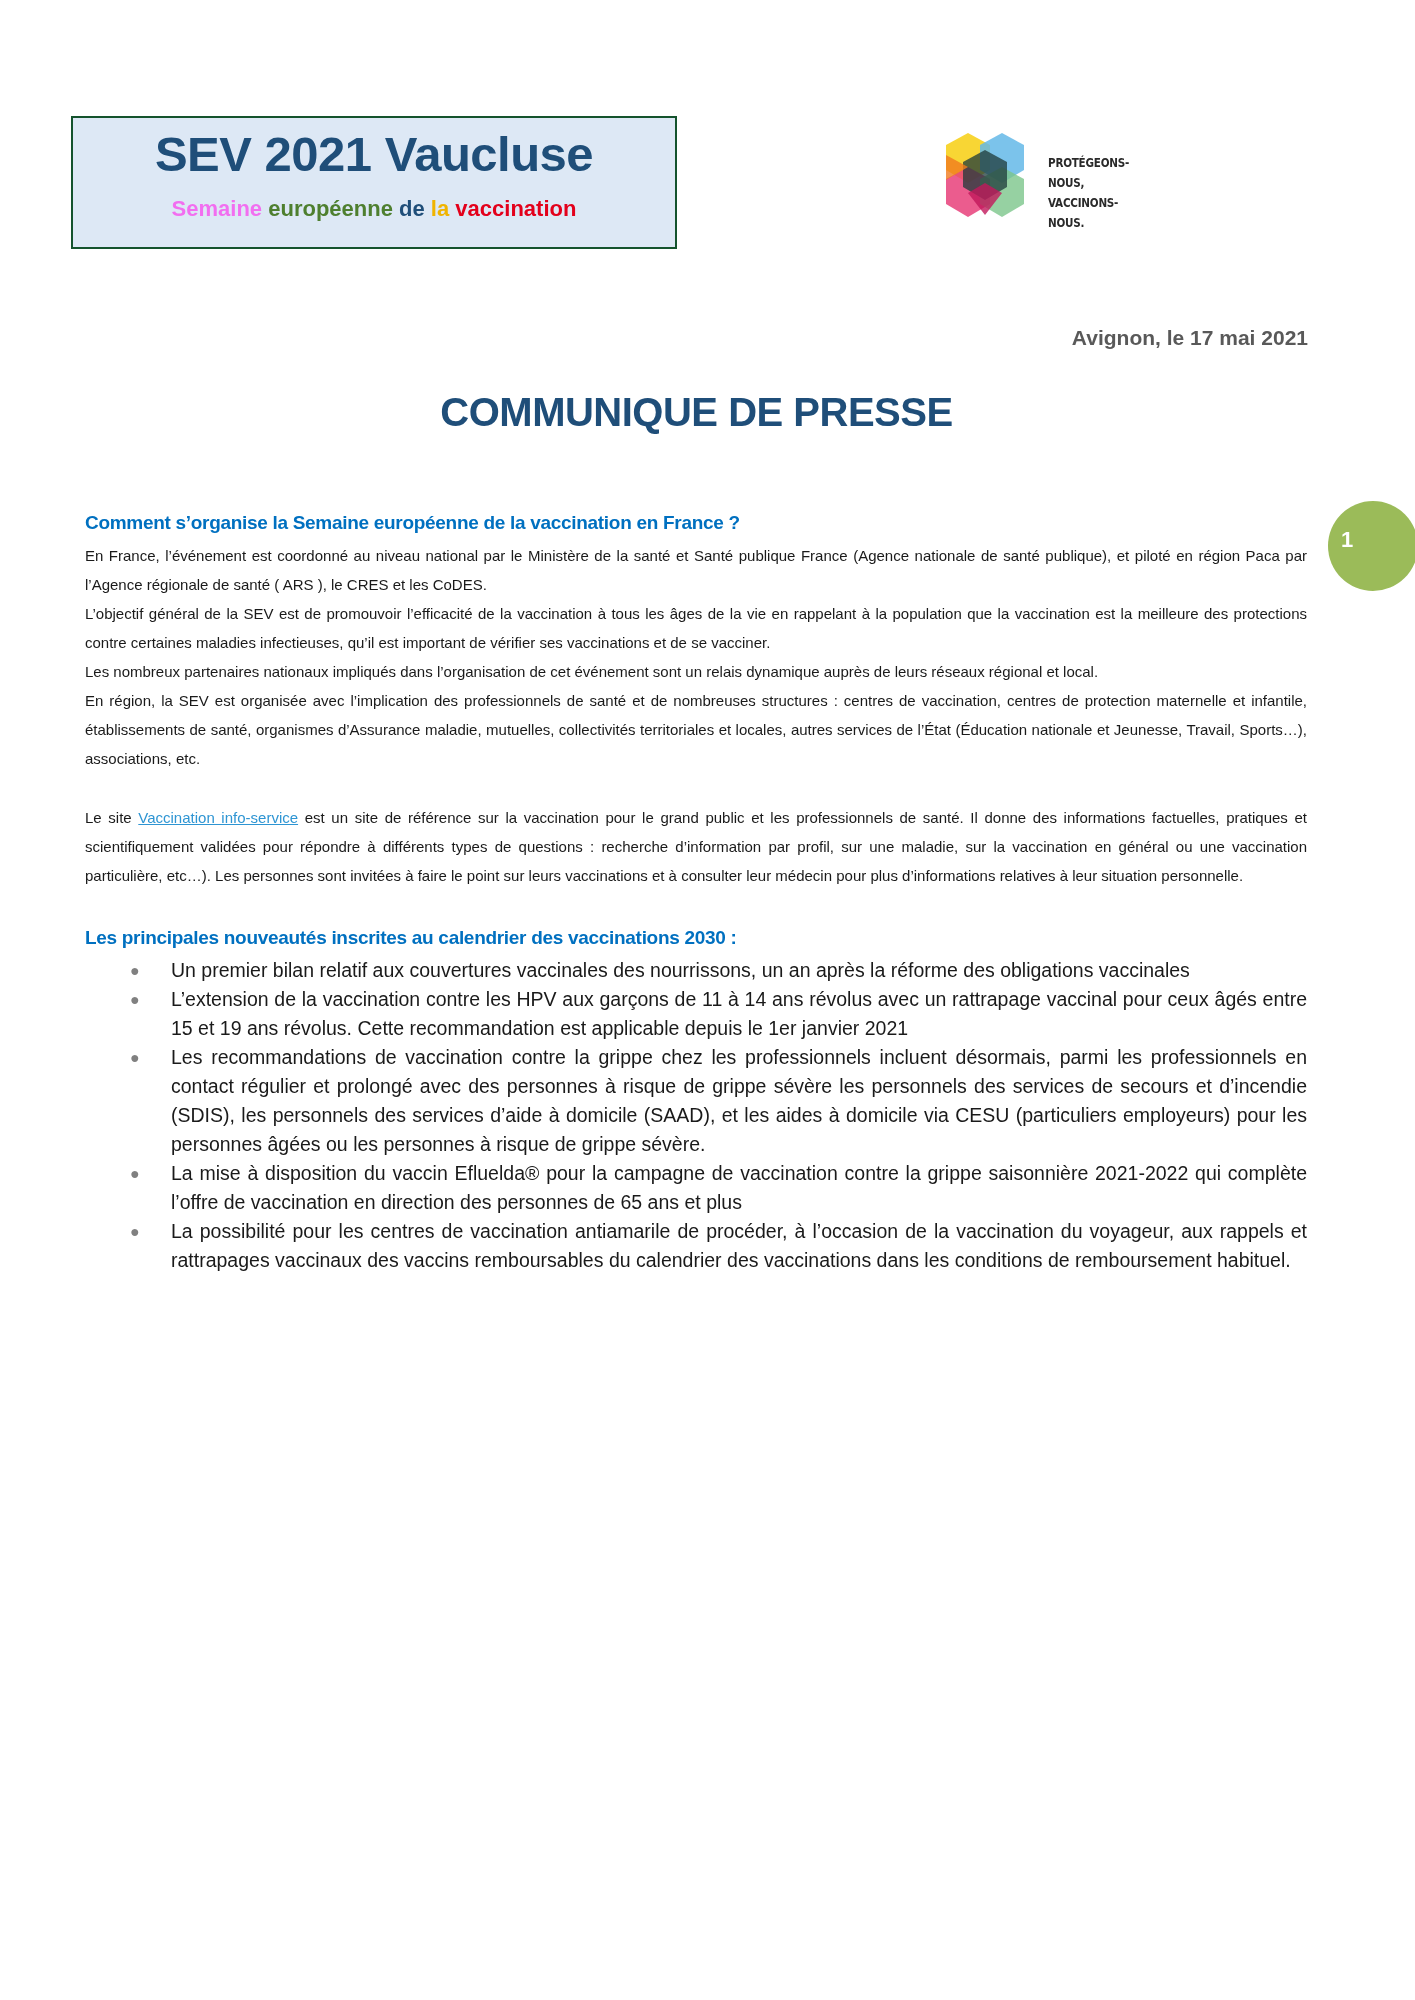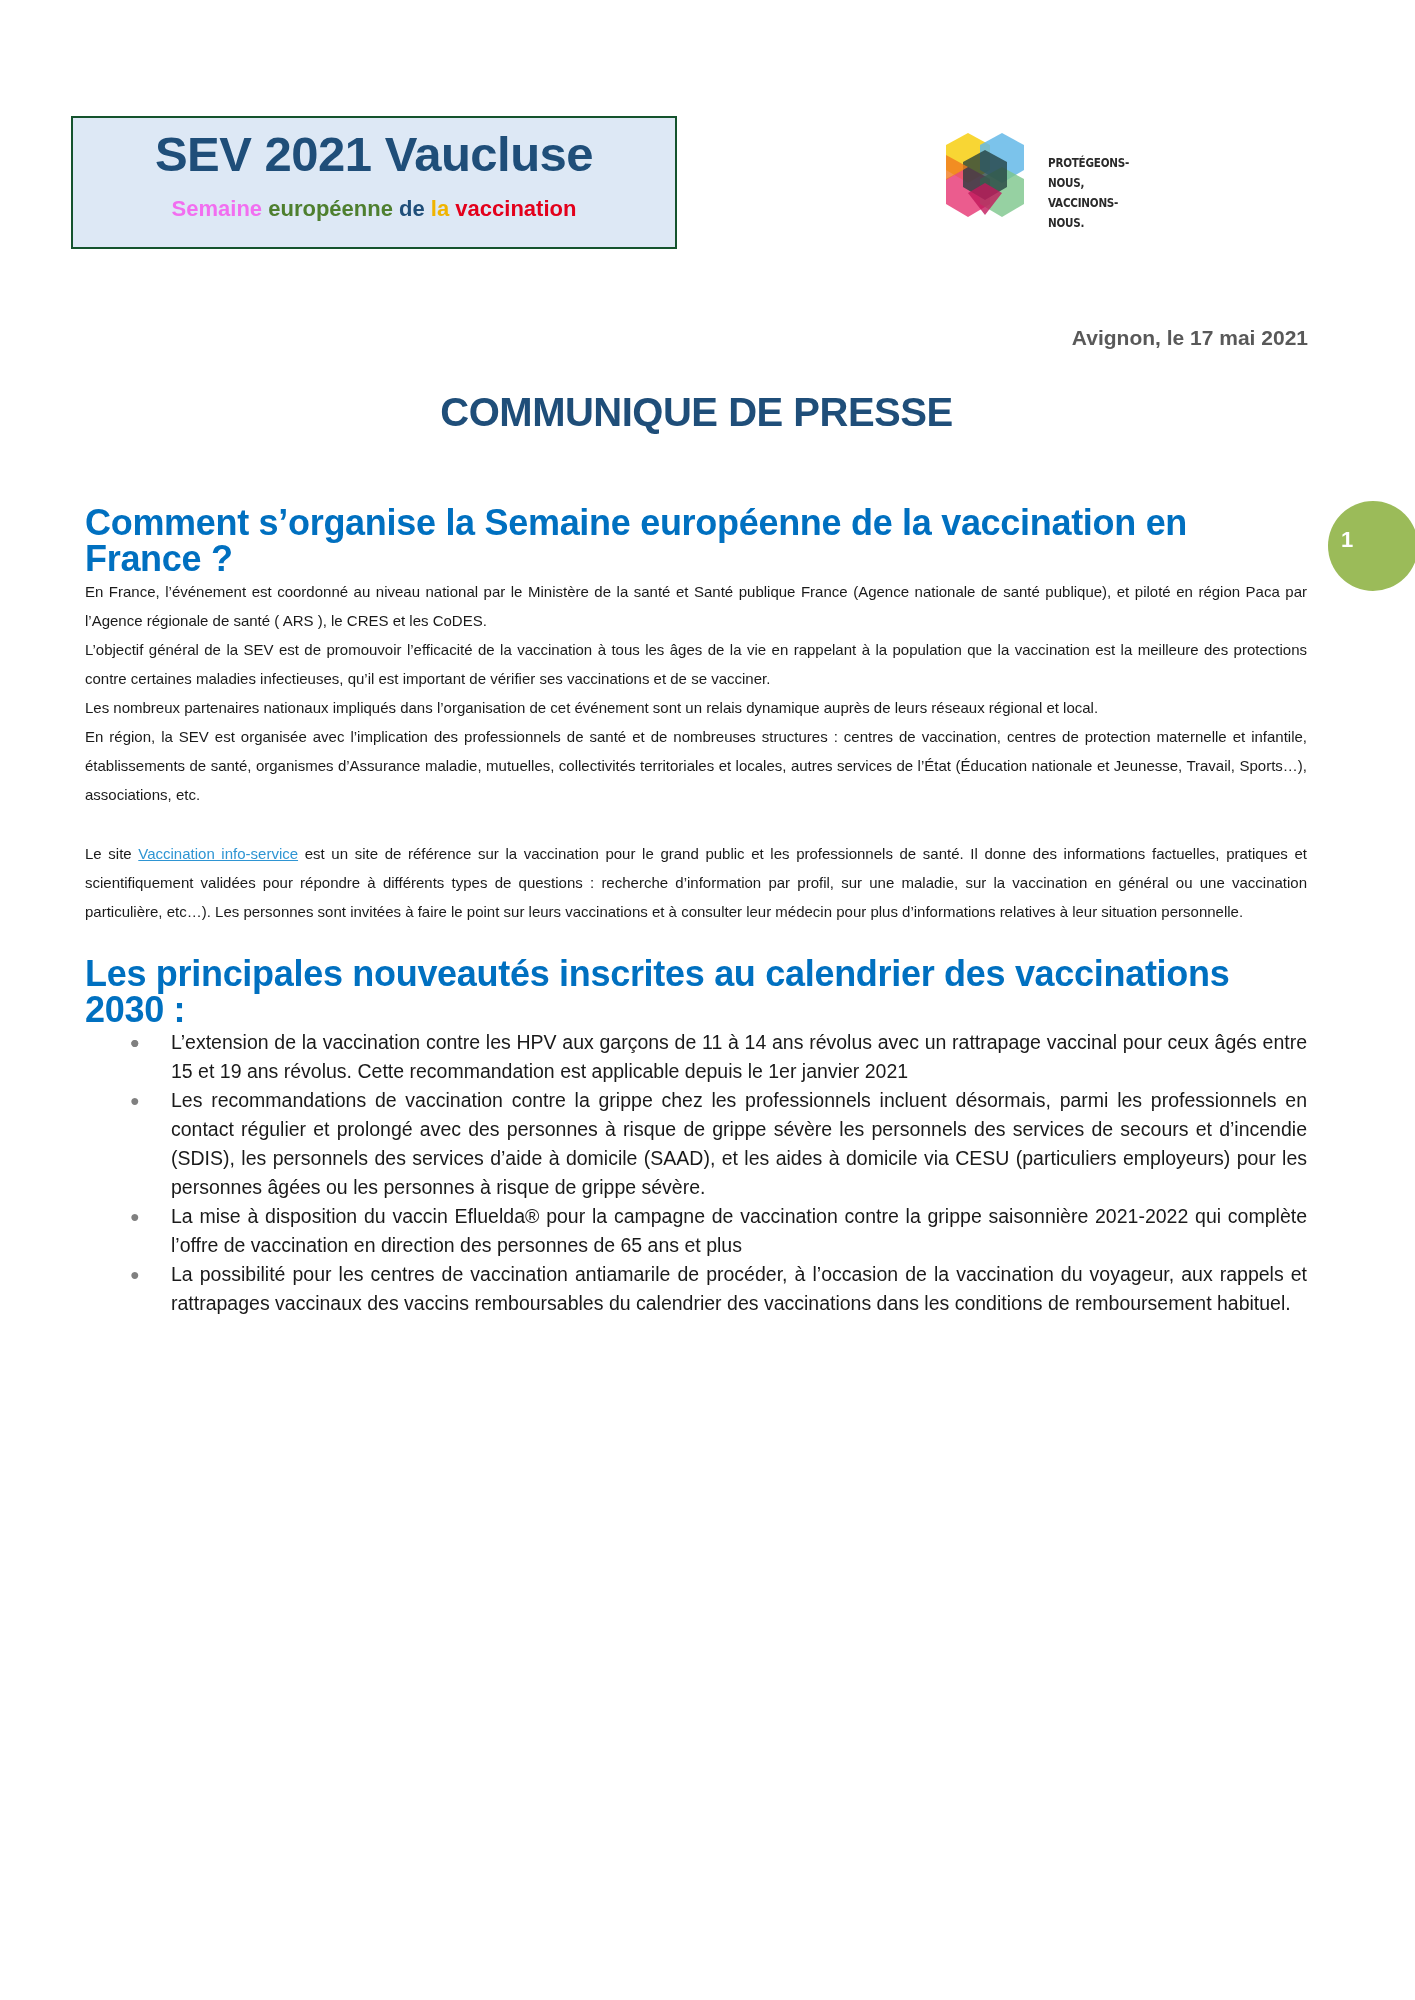--- a/index.html
+++ b/index.html
@@ -38,21 +38,21 @@
     position: absolute; left: 1328px; top: 501px; width: 90px; height: 90px; border-radius: 50%;
     background: #9bbb59;
   }
   .page-badge span {
     position: absolute; left: 13px; top: 26px; color: #ffffff; font-weight: bold; font-size: 22px;
   }
   .content {
     position: absolute; left: 85px; width: 1222px; top: 505px;
   }
   h2 {
-    margin: 0; font-size: 36px; font-weight: bold; color: #0070c0; line-height: 36px; letter-spacing: -0.3px;
+    margin: 0; font-size: 19px; font-weight: bold; color: #0070c0; line-height: 36px; letter-spacing: -0.3px;
   }
   p {
     margin: 0; font-size: 15px; line-height: 29px; text-align: justify; color: #1a1a1a;
   }
   .section { margin-bottom: 30px; }
   a.link { color: #2e95d3; text-decoration: underline; }
   ul { margin: 0; padding: 0 0 0 86px; list-style: none; }
   li {
     position: relative; font-size: 19.5px; line-height: 29px; text-align: justify;
   }
@@ -101,20 +101,20 @@
     <p>En région, la SEV est organisée avec l’implication des professionnels de santé et de nombreuses structures : centres de vaccination, centres de protection maternelle et infantile, établissements de santé, organismes d’Assurance maladie, mutuelles, collectivités territoriales et locales, autres services de l’État (Éducation nationale et Jeunesse, Travail, Sports…), associations, etc.</p>
   </div>
 
   <div class="section">
     <p><span>Le site </span><a class="link" href="#">Vaccination info-service</a><span> est un site de référence sur la vaccination pour le grand public et les professionnels de santé. Il donne des informations factuelles, pratiques et scientifiquement validées pour répondre à différents types de questions : recherche d’information par profil, sur une maladie, sur la vaccination en général ou une vaccination particulière, etc…). Les personnes sont invitées à faire le point sur leurs vaccinations et à consulter leur médecin pour plus d’informations relatives à leur situation personnelle.</span></p>
   </div>
 
   <div class="section">
     <h2>Les principales nouveautés inscrites au calendrier des vaccinations 2030 :</h2>
     <ul>
-      <li><span class="bullet">●</span></li>
+      <li><span class="bullet">●</span><span>Un premier bilan relatif aux couvertures vaccinales des nourrissons, un an après la réforme des obligations vaccinales</span></li>
       <li><span class="bullet">●</span><span>L’extension de la vaccination contre les HPV aux garçons de 11 à 14 ans révolus avec un rattrapage vaccinal pour ceux âgés entre 15 et 19 ans révolus. Cette recommandation est applicable depuis le 1er janvier 2021</span></li>
       <li><span class="bullet">●</span><span>Les recommandations de vaccination contre la grippe chez les professionnels incluent désormais, parmi les professionnels en contact régulier et prolongé avec des personnes à risque de grippe sévère les personnels des services de secours et d’incendie (SDIS), les personnels des services d’aide à domicile (SAAD), et les aides à domicile via CESU (particuliers employeurs) pour les personnes âgées ou les personnes à risque de grippe sévère.</span></li>
       <li><span class="bullet">●</span><span>La mise à disposition du vaccin Efluelda® pour la campagne de vaccination contre la grippe saisonnière 2021-2022 qui complète l’offre de vaccination en direction des personnes de 65 ans et plus</span></li>
       <li><span class="bullet">●</span><span>La possibilité pour les centres de vaccination antiamarile de procéder, à l’occasion de la vaccination du voyageur, aux rappels et rattrapages vaccinaux des vaccins remboursables du calendrier des vaccinations dans les conditions de remboursement habituel.</span></li>
     </ul>
   </div>
 </div>
 
 </body></html>

